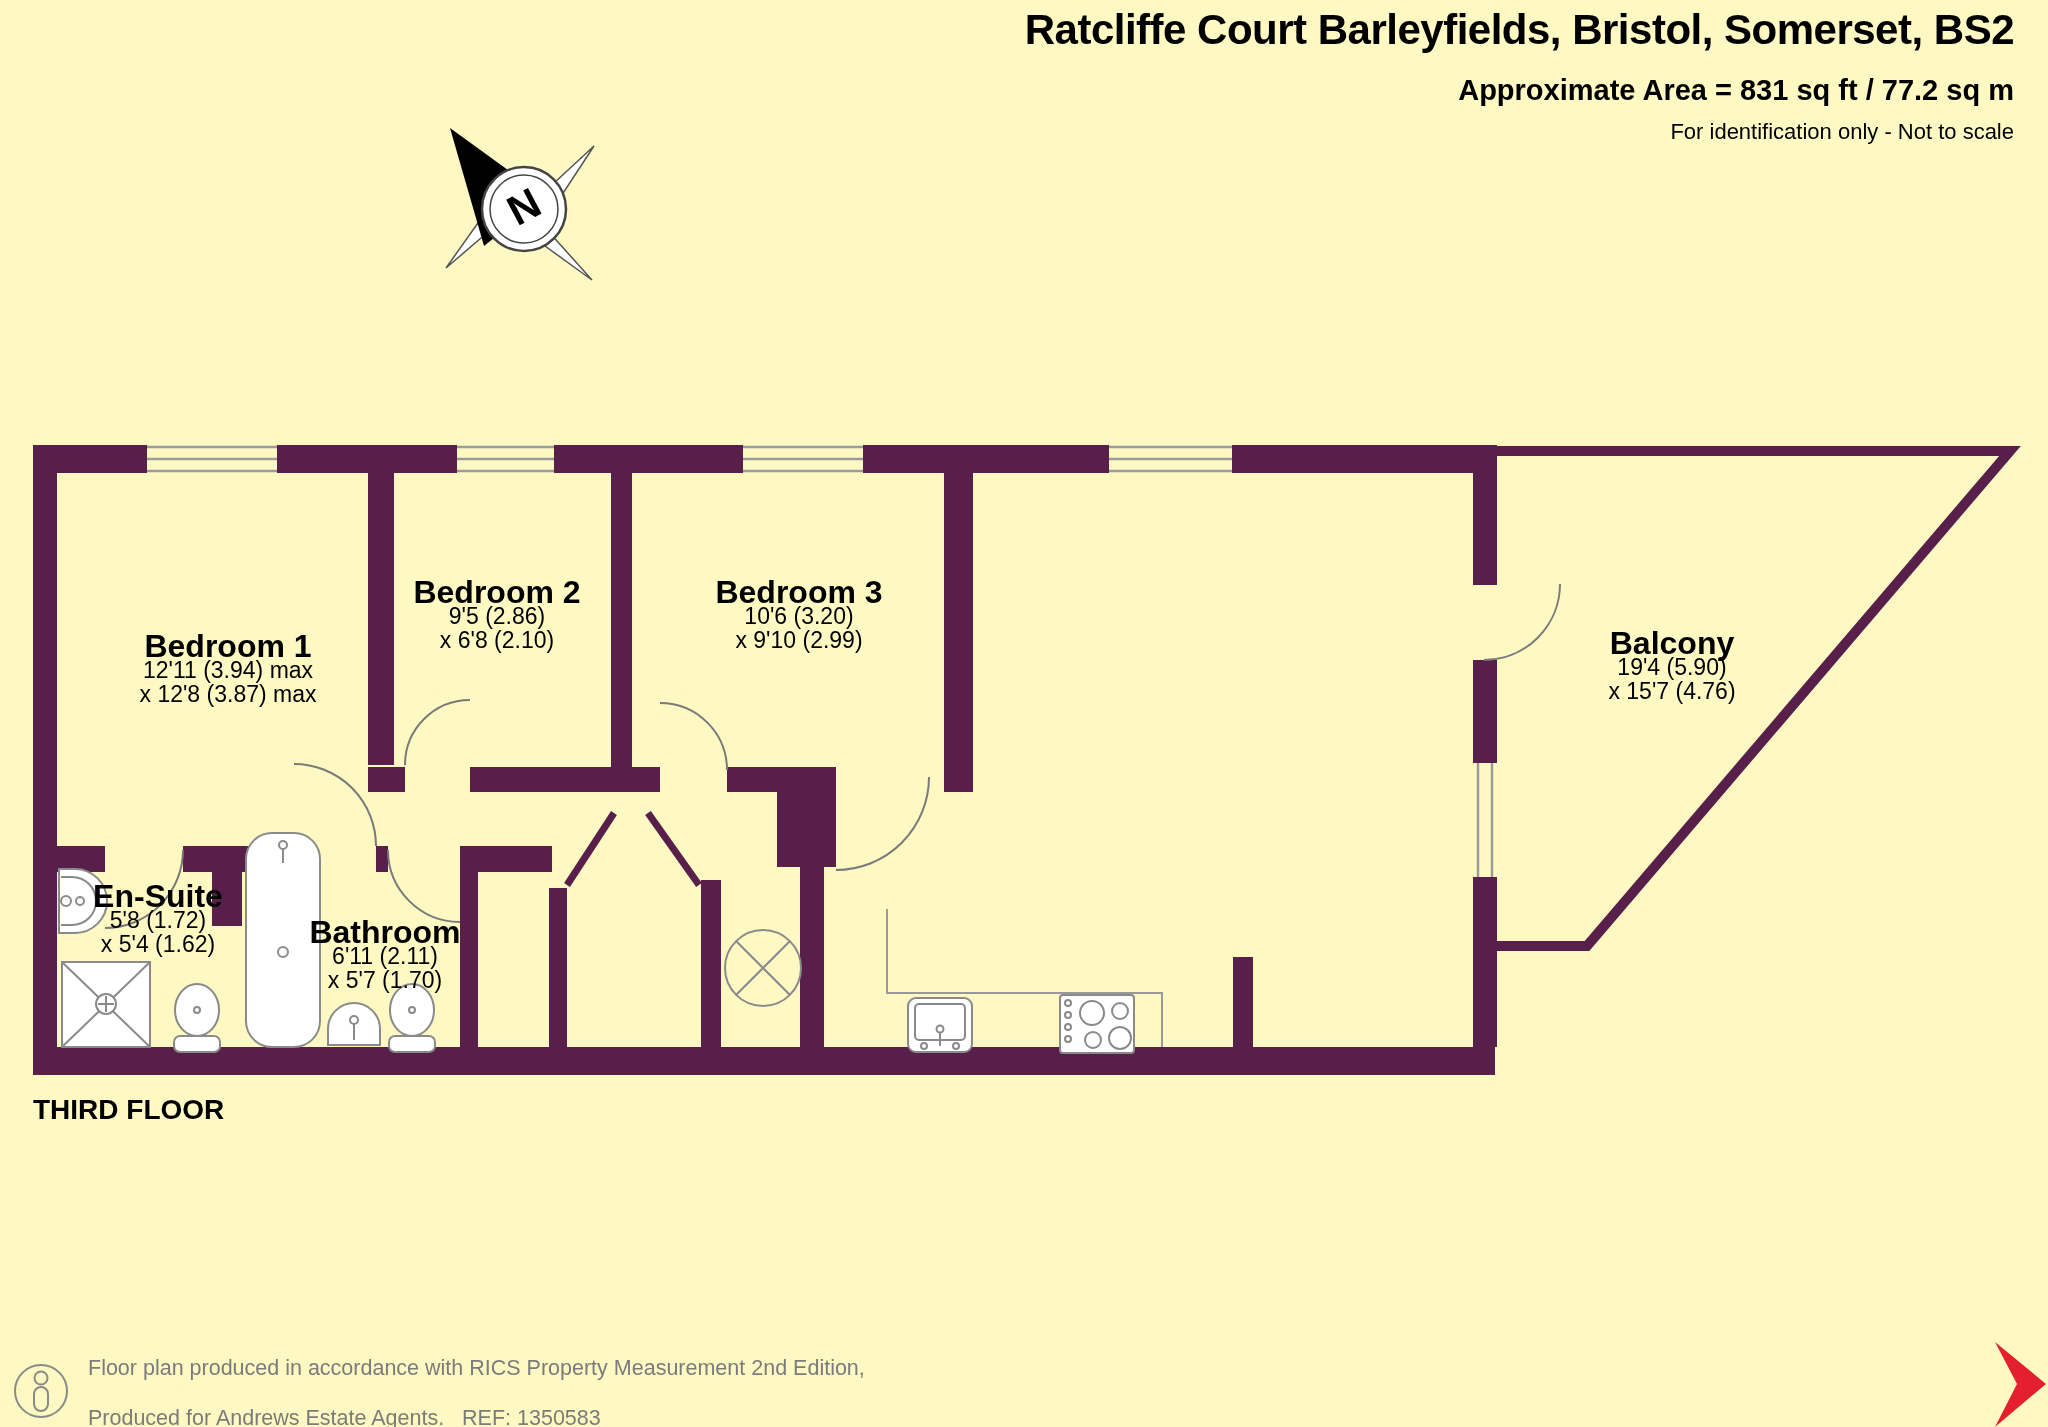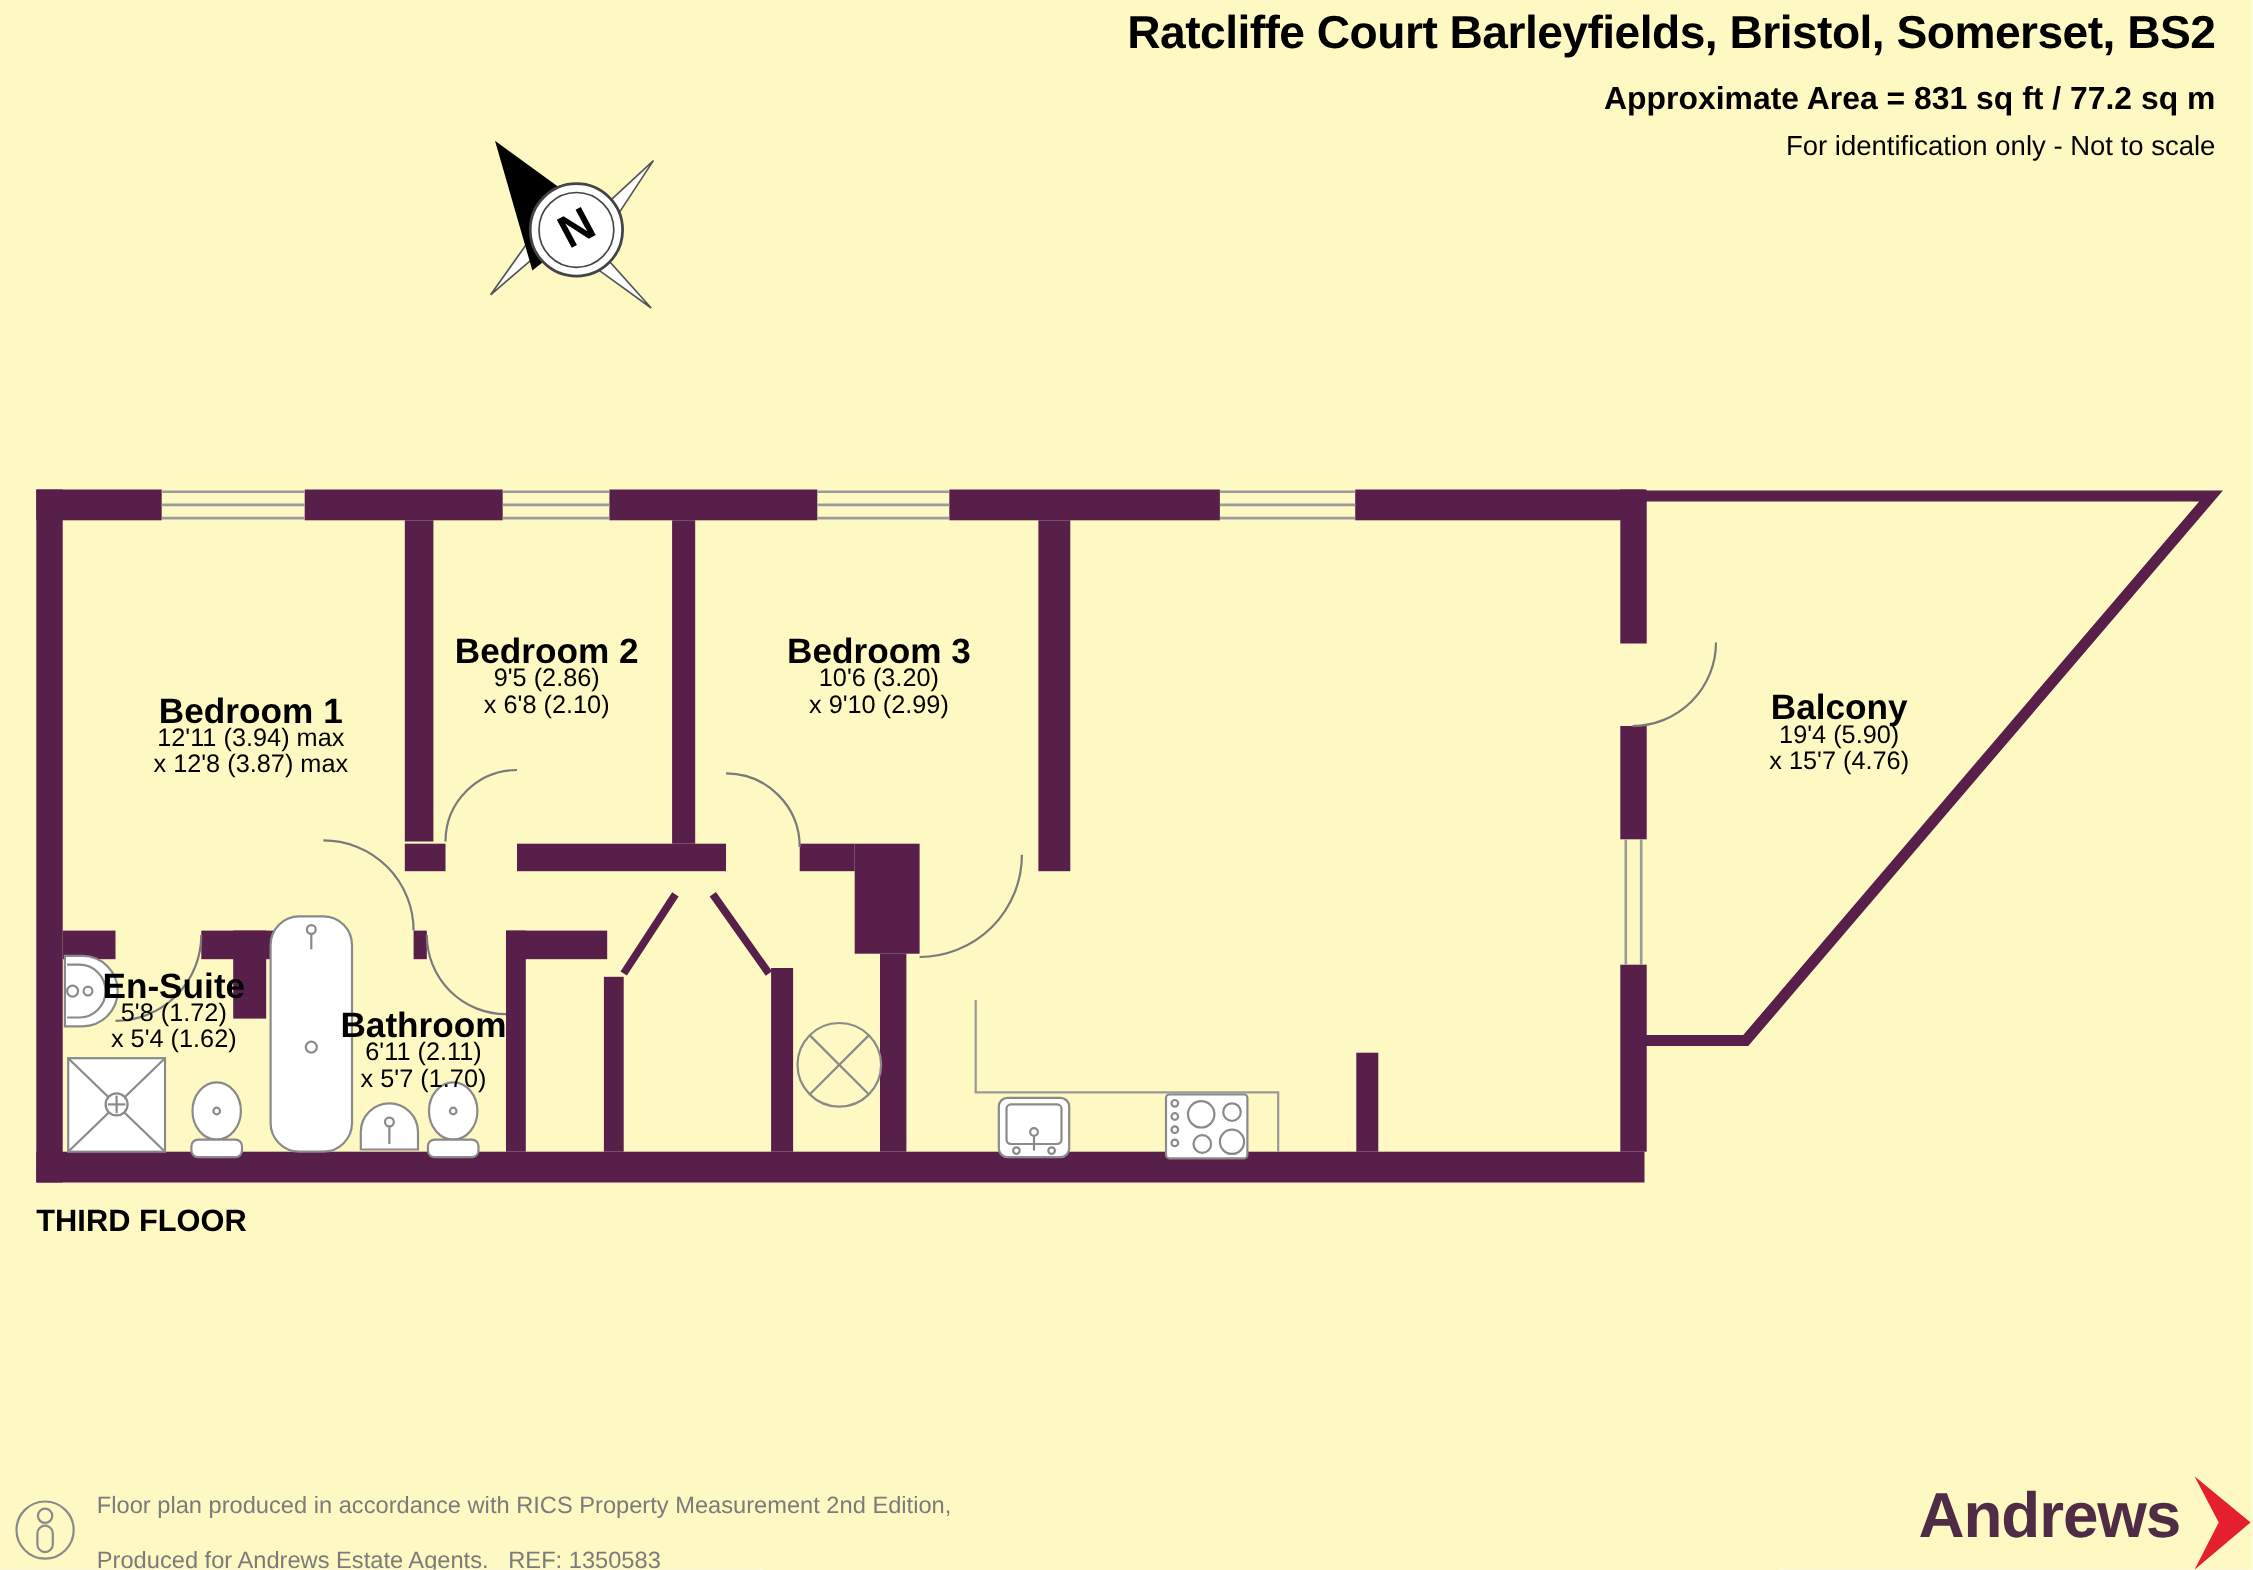--- a/index.html
+++ b/index.html
@@ -15,21 +15,21 @@
   .fixn{stroke:#8a8a8a;stroke-width:2;fill:none;}
   .thin{stroke:#999;stroke-width:2;fill:none;}
   .compass-star{fill:#fff;stroke:#555;stroke-width:1.5;}
   .compass-black{fill:#000;}
   .compass-ring{fill:#fff;stroke:#444;stroke-width:2.5;}
   .compass-ring2{fill:none;stroke:#444;stroke-width:1.5;}
 
   .hdr-title{position:absolute;right:34px;top:6px;font-size:42px;font-weight:bold;
              letter-spacing:-.5px;white-space:nowrap;}
   .hdr-area{position:absolute;right:34px;top:74px;font-size:29px;font-weight:bold;white-space:nowrap;}
-  .hdr-disc{position:absolute;right:34px;top:119px;font-size:25px;font-weight:400;white-space:nowrap;}
+  .hdr-disc{position:absolute;right:34px;top:119px;font-size:22px;font-weight:400;white-space:nowrap;}
 
   .room-label{position:absolute;transform:translateX(-50%);text-align:center;
               font-size:23px;line-height:24px;white-space:nowrap;}
   .room-label .rname{font-weight:bold;font-size:32px;}
 
   .floor-label{position:absolute;left:33px;top:1094px;font-size:28px;font-weight:bold;}
 
   .compass-n{position:absolute;left:524px;top:209px;transform:translate(-50%,-54%) rotate(-28deg);
              font-size:42px;font-weight:bold;}
 
@@ -261,14 +261,13 @@
     <div class="rname">Bathroom</div>
     <div>6'11 (2.11)</div>
     <div>x 5'7 (1.70)</div>
   </div>
 
   <div class="floor-label">THIRD FLOOR</div>
 
   <div class="footer-line f1">Floor plan produced in accordance with RICS Property Measurement 2nd Edition,</div>
   <div class="footer-line f3">Produced for Andrews Estate Agents.   REF: 1350583</div>
 
-  <div class="brand-text">Andrews</div>
 </div>
 
 </body></html>

